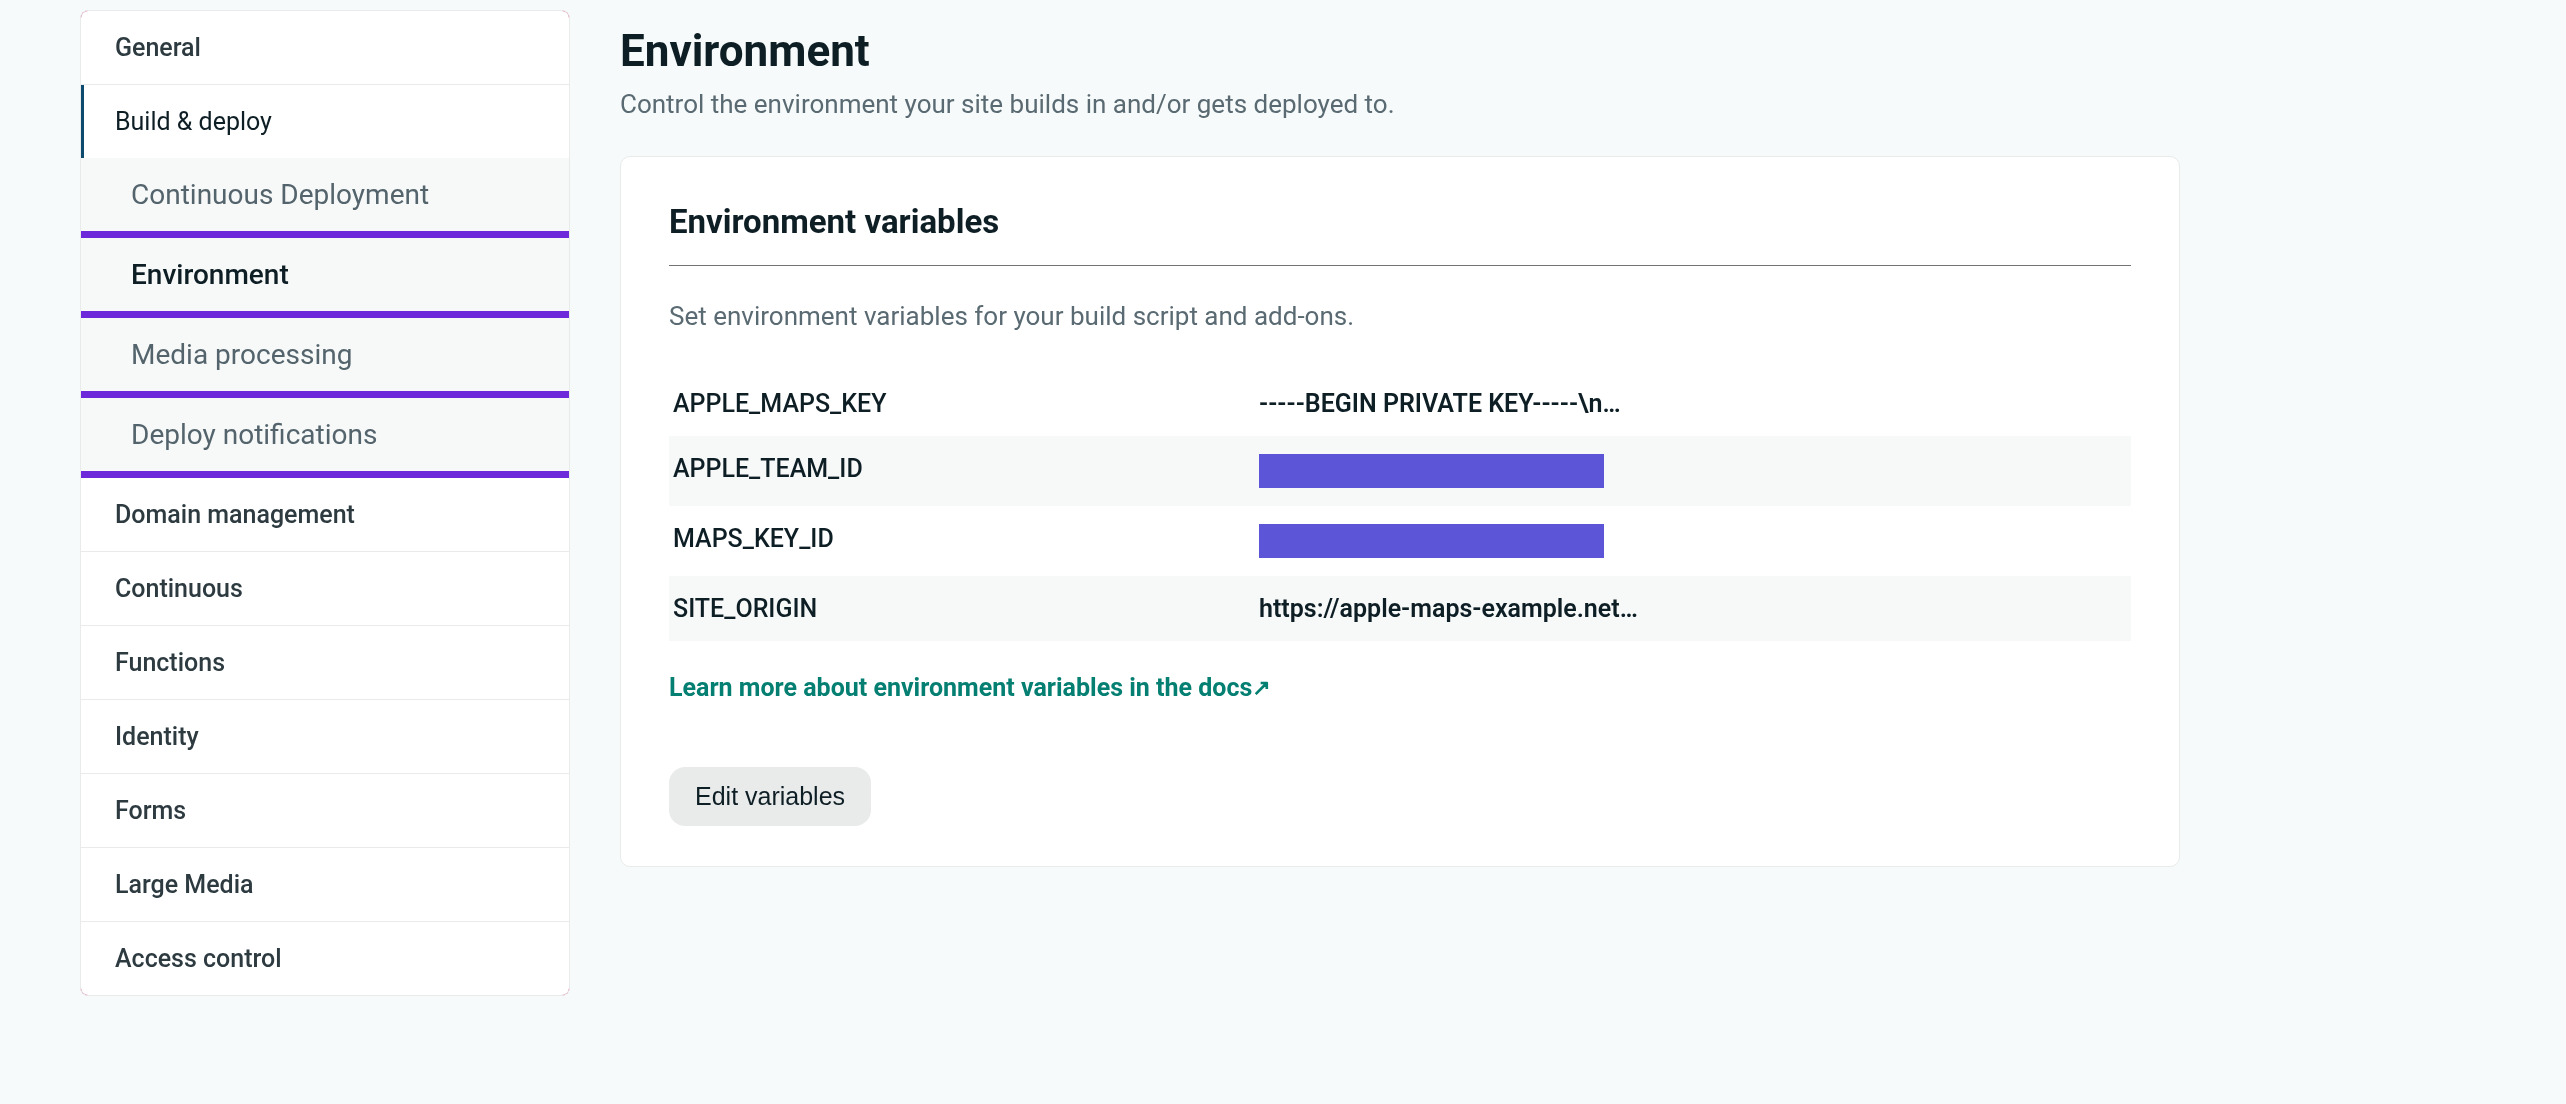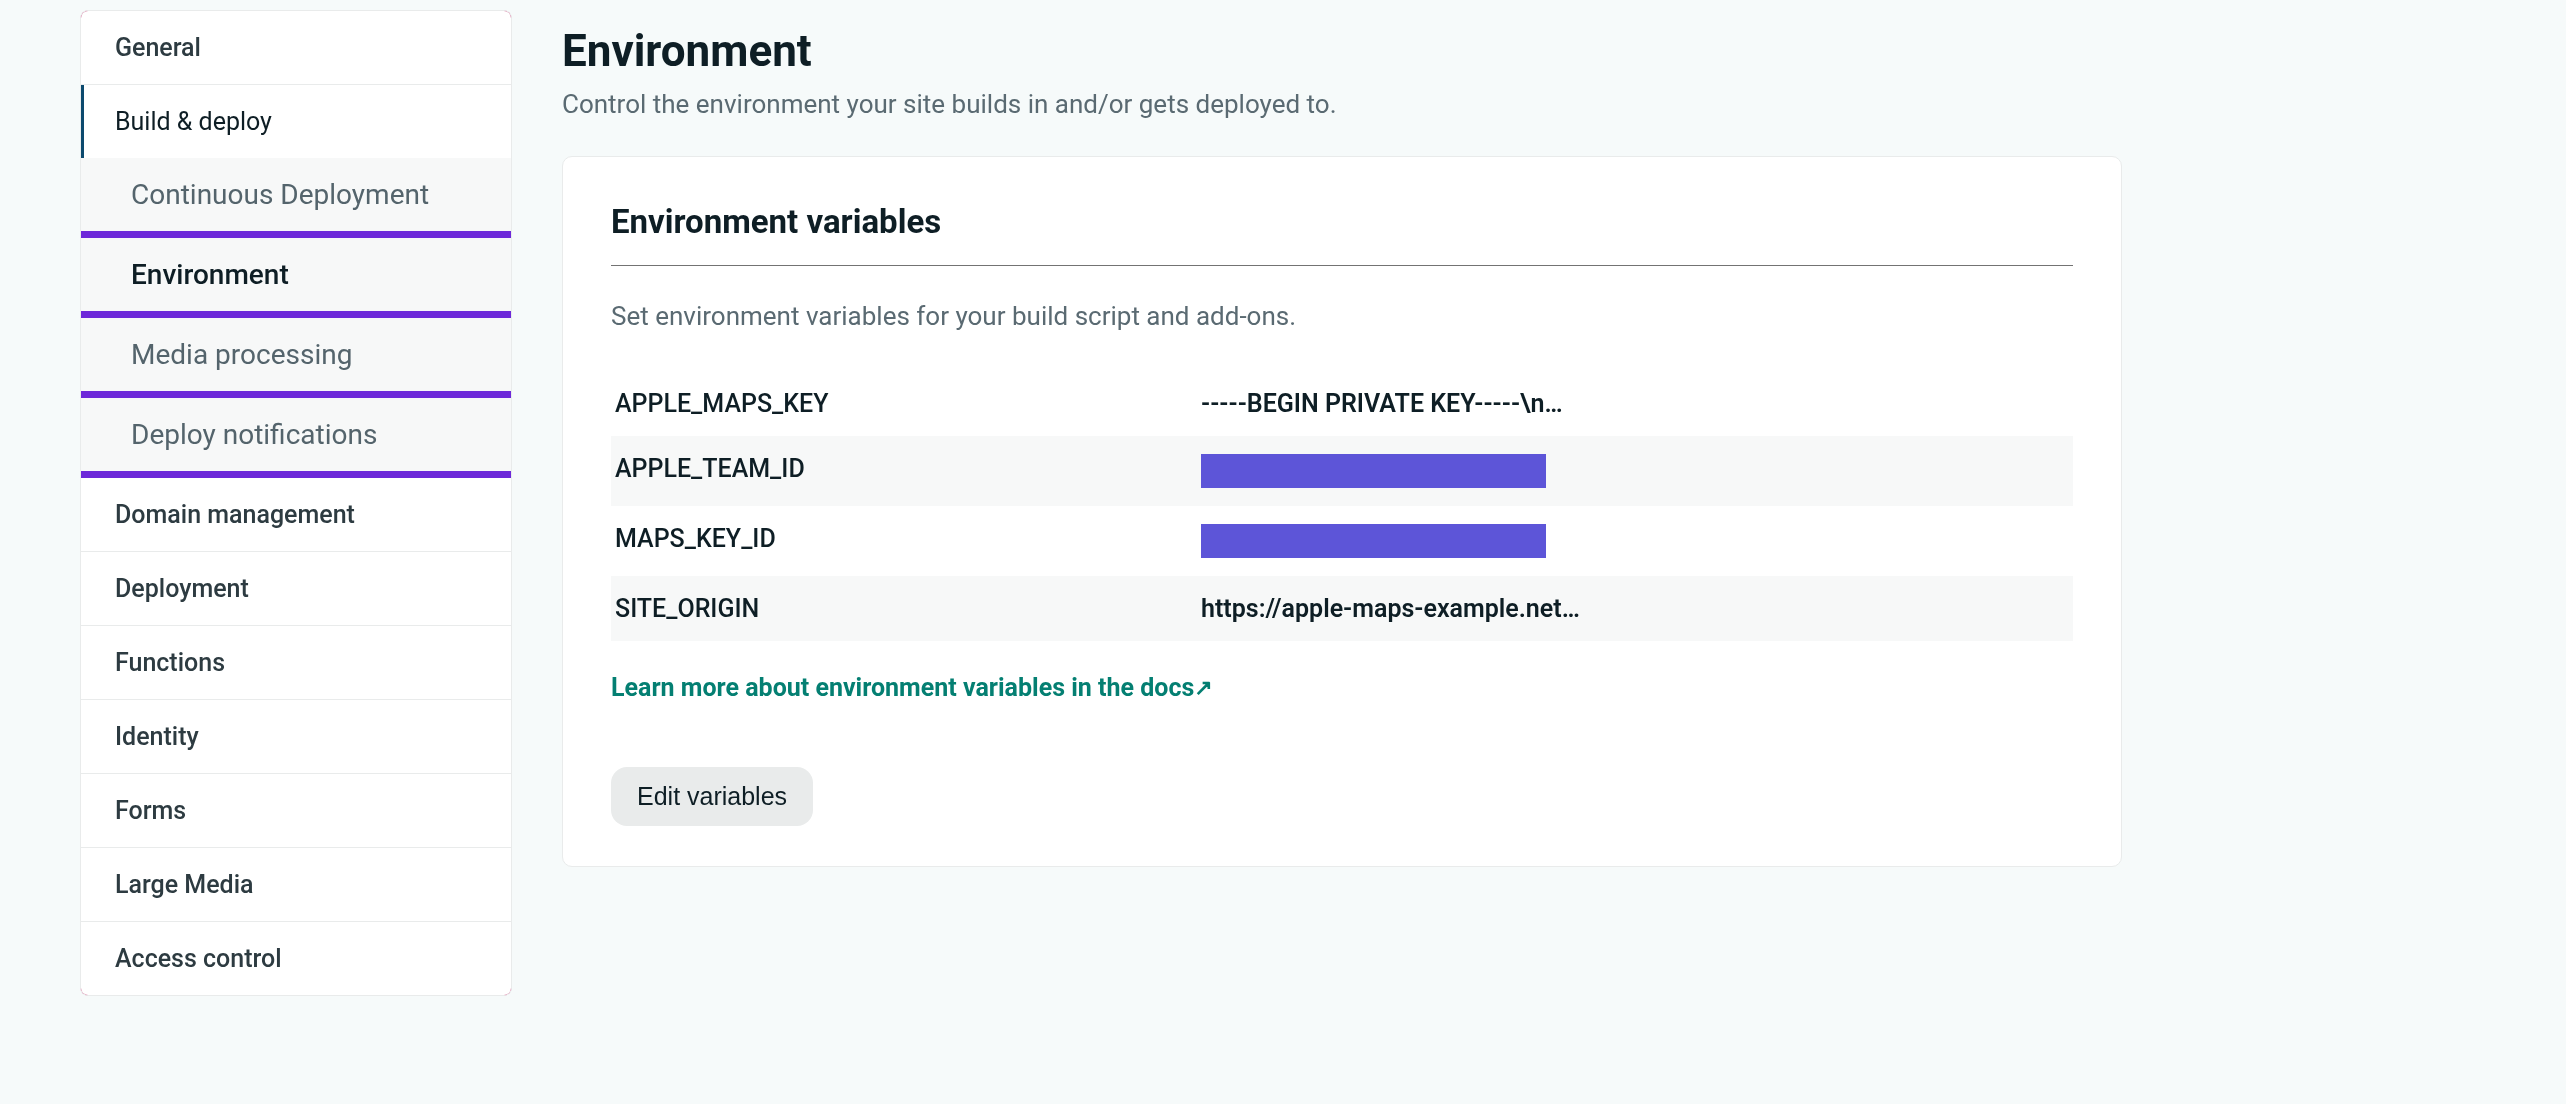--- a/index.html
+++ b/index.html
@@ -13,21 +13,21 @@
       color: #0e1e25;
       padding: 10px 0 40px 0;
     }
     .container {
       display: flex;
       gap: 50px;
       padding-left: 80px;
       padding-right: 40px;
     }
     .sidebar {
-      width: 432px;
+      width: 490px;
       flex-shrink: 0;
       background: #be185d;
       border: 1px solid #e9ebeb;
       border-radius: 8px;
       overflow: hidden;
     }
     .sidebar-item {
       padding: 22px 34px;
       font-size: 25px;
       font-weight: 500;
@@ -168,21 +168,21 @@
   <nav class="sidebar">
     <div class="sidebar-item">General</div>
     <div class="sidebar-item active">Build &amp; deploy</div>
     <div class="sidebar-subgroup">
       <div class="sidebar-subitem">Continuous Deployment</div>
       <div class="sidebar-subitem current">Environment</div>
       <div class="sidebar-subitem">Media processing</div>
       <div class="sidebar-subitem">Deploy notifications</div>
     </div>
     <div class="sidebar-item">Domain management</div>
-    <div class="sidebar-item">Deployment</div>
+    <div class="sidebar-item">Continuous</div>
     <div class="sidebar-item">Functions</div>
     <div class="sidebar-item">Identity</div>
     <div class="sidebar-item">Forms</div>
     <div class="sidebar-item">Large Media</div>
     <div class="sidebar-item">Access control</div>
   </nav>
 
   <main class="main">
     <h1 class="page-title">Environment</h1>
     <p class="page-subtitle">Control the environment your site builds in and/or gets deployed to.</p>

